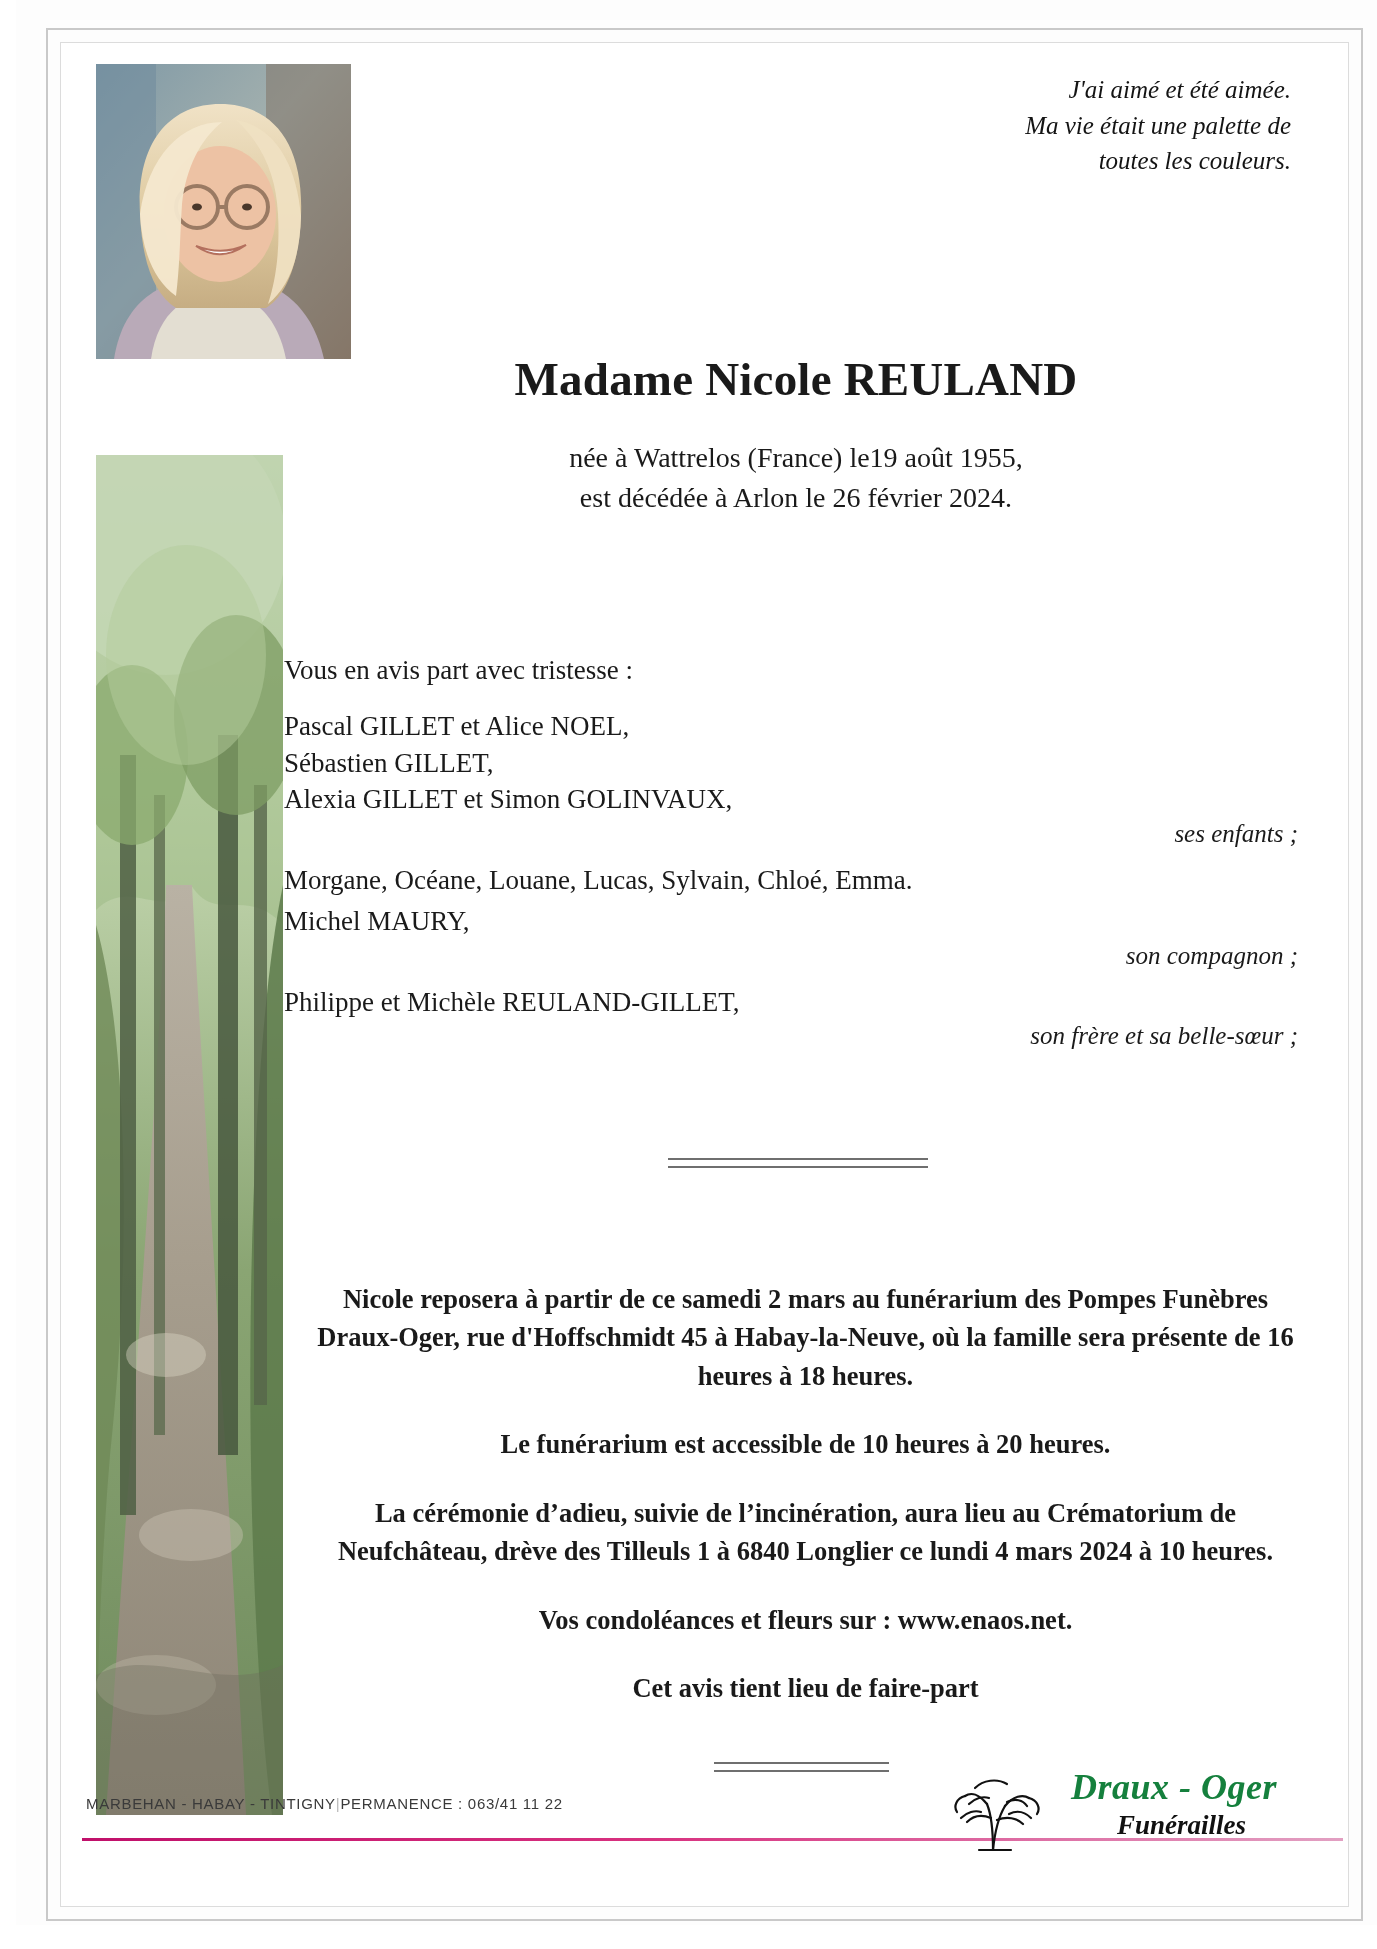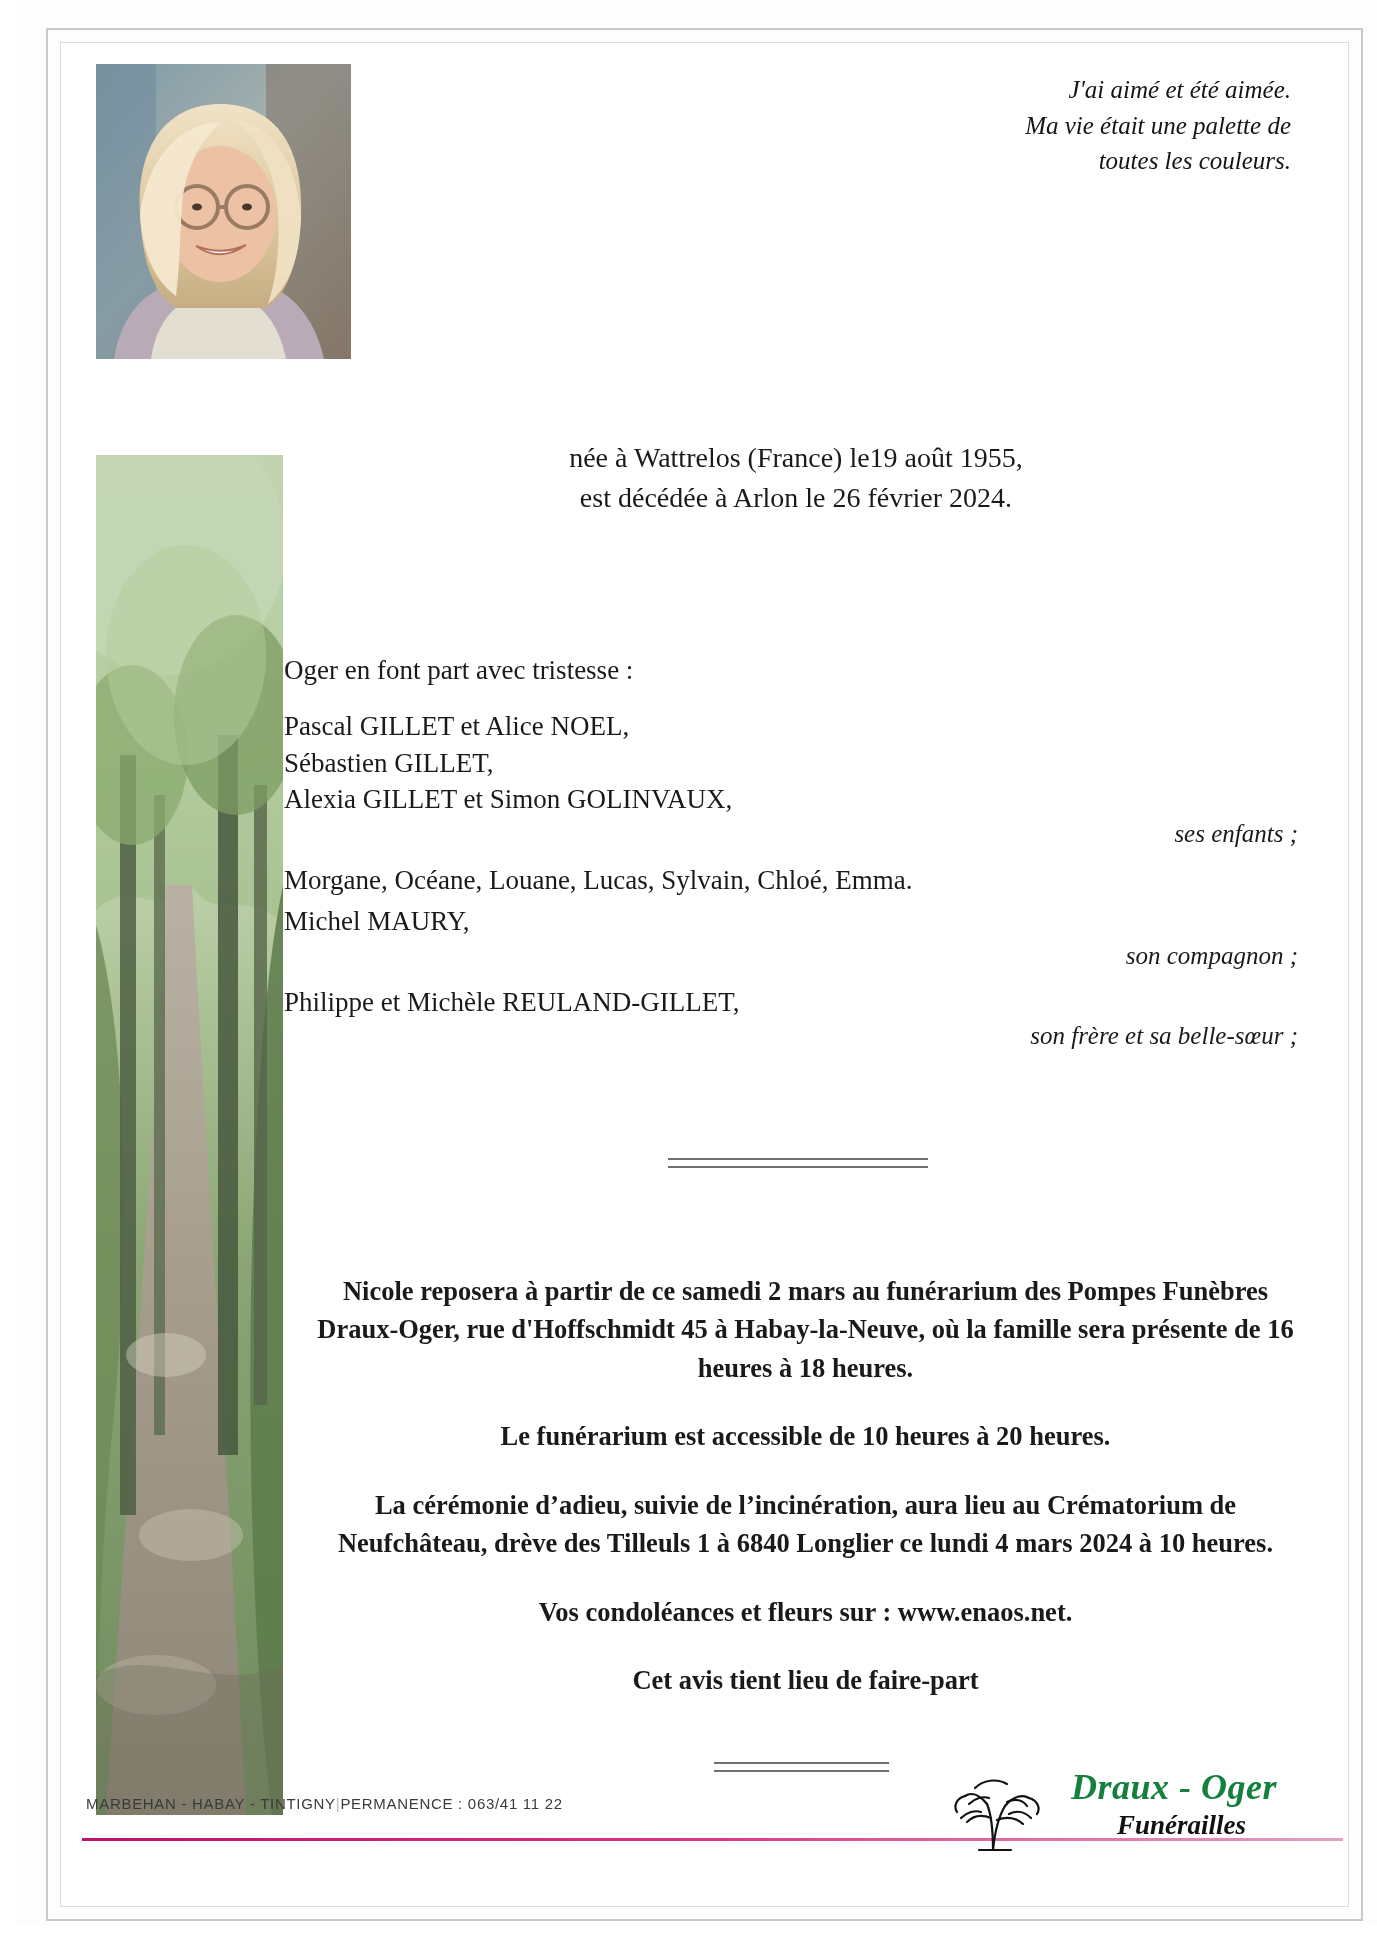--- a/index.html
+++ b/index.html
@@ -139,21 +139,21 @@
   .ceremony {
     position: absolute;
     left: 268px;
     top: 1272px;
     width: 1020px;
     text-align: center;
     font-weight: bold;
     font-size: 26.5px;
     line-height: 1.45;
   }
-  .ceremony p { margin: 0 0 30px 0; padding-left: 23px; }
+  .ceremony p { margin: 8px 0 30px 0; padding-left: 23px; }
   .ceremony p:last-child { margin-bottom: 0; }
 
   
   .footer-rule {
     position: absolute;
     left: 66px;
     top: 1838px;
     width: 1261px;
     height: 3px;
     background: linear-gradient(90deg,#c0106a 0%, #d8317f 45%, #e2a0c2 100%);
@@ -296,27 +296,28 @@
       <path d="M0 1220 C60 1190 120 1240 187 1210 L187 1360 L0 1360 Z" fill="#6e6a5c" opacity="0.35"></path>
     </svg>
   </div>
 
   <div class="quote">
     <div>J'ai aimé et été aimée.</div>
     <div>Ma vie était une palette de</div>
     <div>toutes les couleurs.</div>
   </div>
 
+  <div class="name">Madame Nicole REULAND</div>
   <div class="birth">
     <div>née à Wattrelos (France) le19 août 1955,</div>
     <div>est décédée à Arlon le 26 février 2024.</div>
   </div>
 
   <div class="announce">
-    <div class="lead">Oger en font part avec tristesse :</div>
+    <div class="lead">Vous en avis part avec tristesse :</div>
 
     <div class="fam-group">
       <div class="fam-line">Pascal GILLET et Alice NOEL,</div>
       <div class="fam-line">Sébastien GILLET,</div>
       <div class="fam-line">Alexia GILLET et Simon GOLINVAUX,</div>
       <div class="relation">ses enfants ;</div>
     </div>
 
     <div class="fam-group">
       <div class="fam-line">Morgane, Océane, Louane, Lucas, Sylvain, Chloé, Emma.</div>

